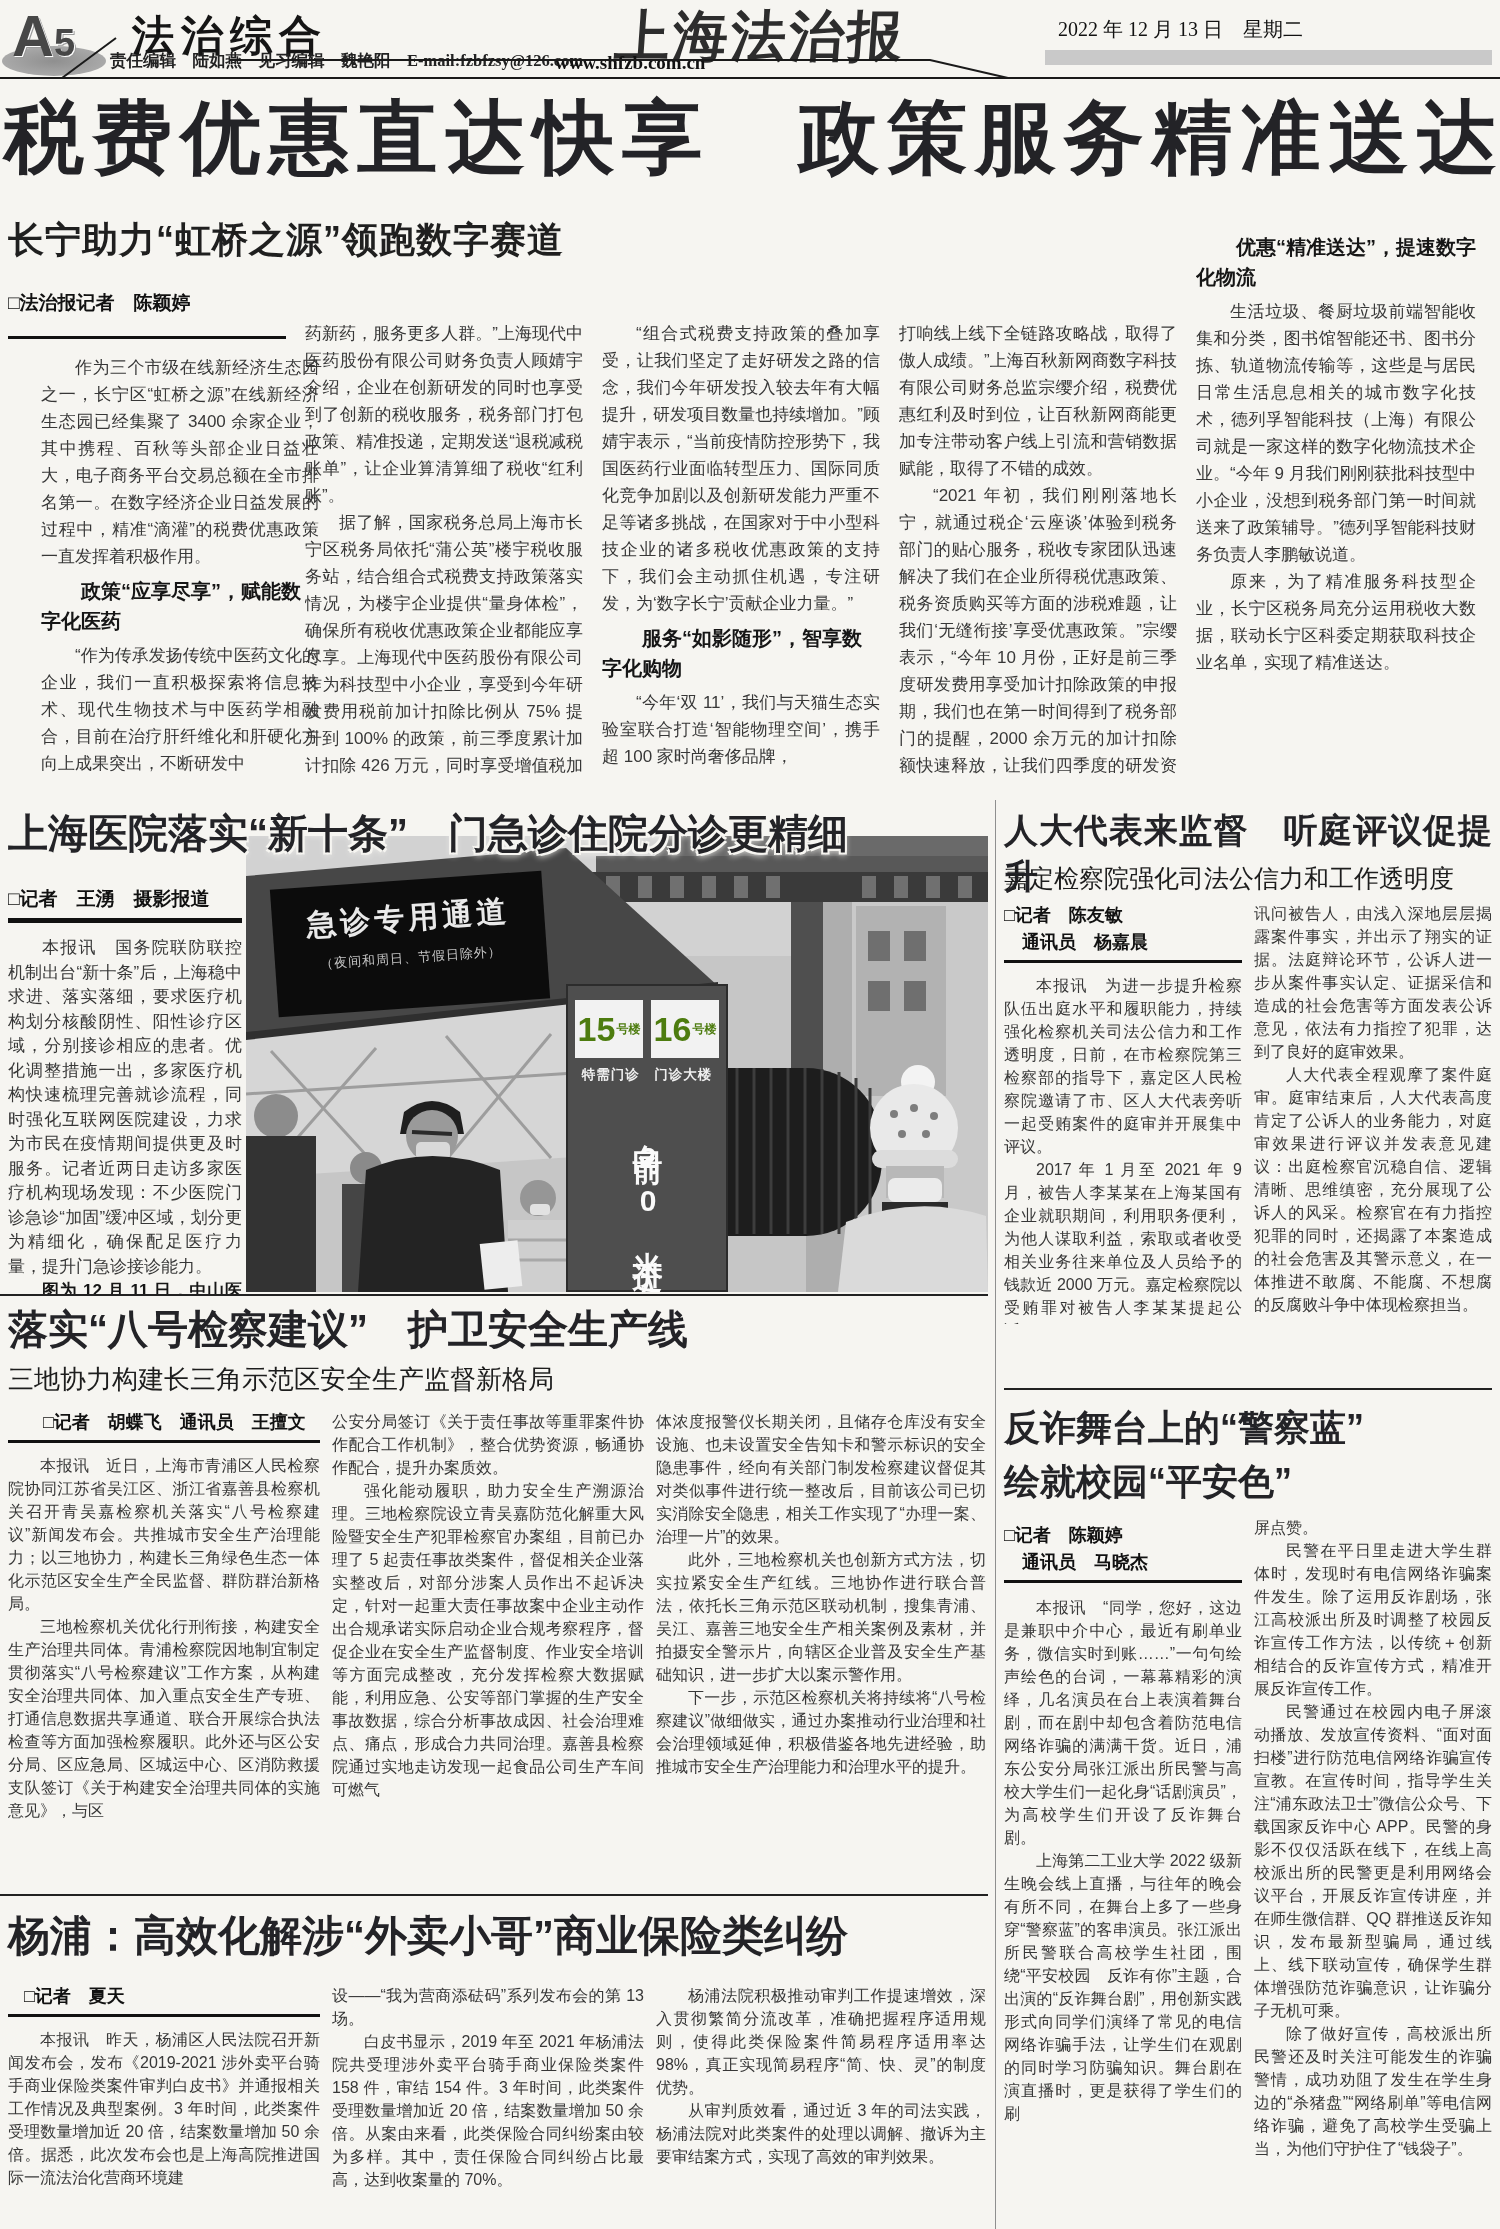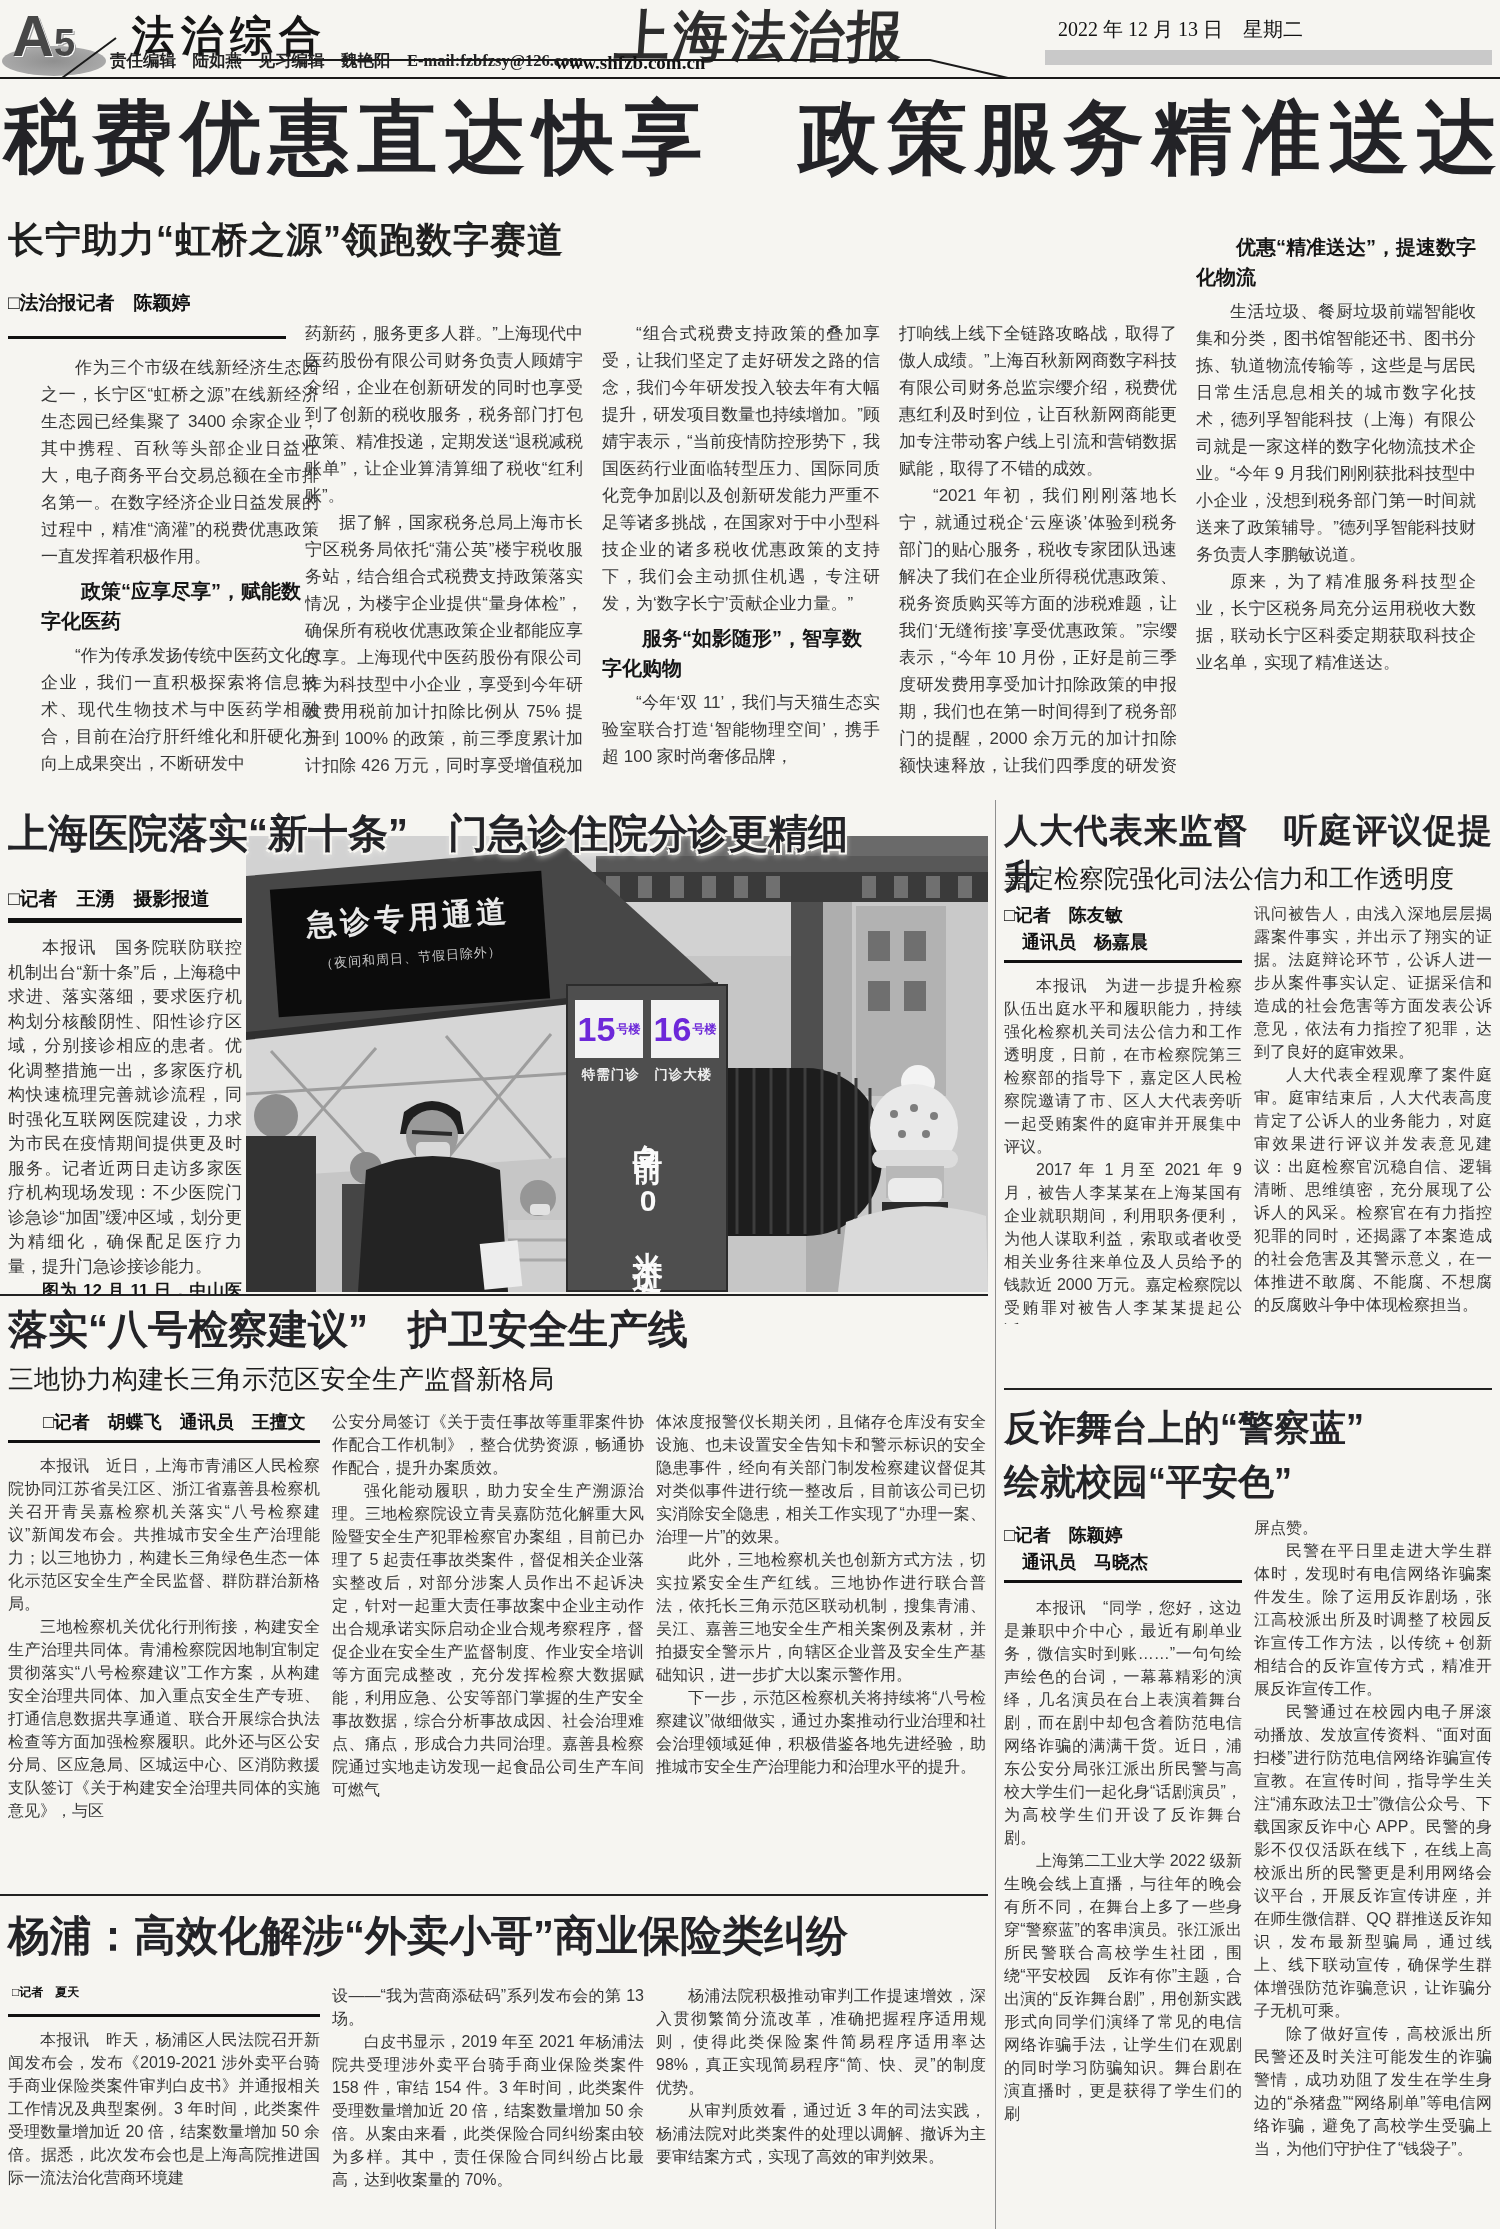--- a/index.html
+++ b/index.html
@@ -60,21 +60,21 @@
   
   .photo { left:246px; top:836px; width:742px; height:456px; background:#c4c4c4; overflow:hidden; }
   .photo svg { position:absolute; left:0; top:0; }
   .awning-sign { position:absolute; left:28px; top:44px; width:272px; height:128px; background:#0c0c0c;
     transform:rotate(-4deg); text-align:center; color:#ececec; z-index:2; }
   .awning-sign .main { margin-top:18px; font-size:30px; font-weight:bold; letter-spacing:4px; color:#e9e9e9; }
   .awning-sign .sub { margin-top:10px; font-size:13px; color:#c6c6c6; letter-spacing:1px; }
   .board { position:absolute; left:320px; top:148px; width:162px; height:308px; background:#4e4e4e;
     border:2px solid #2c2c2c; z-index:2; text-align:center; }
   .board .panels { display:flex; justify-content:center; gap:8px; margin-top:14px; }
-  .board .panel { width:68px; height:58px; background:#f2f2f2; color:#6d28d9; display:flex;
+  .board .panel { width:68px; height:58px; background:#f2f2f2; color:#4d7c0f; display:flex;
     align-items:center; justify-content:center; }
   .board .panel .num { font-size:34px; font-weight:900; }
   .board .panel .unit { font-size:12px; font-weight:bold; margin-left:1px; }
   .board .row { margin-top:8px; font-size:13.5px; font-weight:bold; color:#f0f0f0; letter-spacing:1px; }
   .board .vert { margin:10px auto 0 auto; writing-mode:vertical-rl; text-orientation:upright;
     font-size:30px; font-weight:900; color:#fafafa; letter-spacing:10px; height:190px; }
 </style>
 </head>
 <body>
 
@@ -295,21 +295,21 @@
 </div>
 <div class="col sm-body" style="left:1254px;top:1516px;width:238px;height:702px;">
   <p class="cont">屏点赞。</p>
   <p>民警在平日里走进大学生群体时，发现时有电信网络诈骗案件发生。除了运用反诈剧场，张江高校派出所及时调整了校园反诈宣传工作方法，以传统＋创新相结合的反诈宣传方式，精准开展反诈宣传工作。</p>
   <p>民警通过在校园内电子屏滚动播放、发放宣传资料、“面对面扫楼”进行防范电信网络诈骗宣传宣教。在宣传时间，指导学生关注“浦东政法卫士”微信公众号、下载国家反诈中心 APP。民警的身影不仅仅活跃在线下，在线上高校派出所的民警更是利用网络会议平台，开展反诈宣传讲座，并在师生微信群、QQ 群推送反诈知识，发布最新型骗局，通过线上、线下联动宣传，确保学生群体增强防范诈骗意识，让诈骗分子无机可乘。</p>
   <p>除了做好宣传，高校派出所民警还及时关注可能发生的诈骗警情，成功劝阻了发生在学生身边的“杀猪盘”“网络刷单”等电信网络诈骗，避免了高校学生受骗上当，为他们守护住了“钱袋子”。</p>
 </div>
 
 <div class="abs divider" style="left:0;top:1894px;width:988px;height:2px;"></div>
 <h2 class="abs sec-title" style="left:8px;top:1908px;width:976px;font-size:42px;">杨浦：高效化解涉“外卖小哥”商业保险类纠纷</h2>
-<div class="abs byline" style="left:12px;top:1984px;font-size:12px;">□记者　夏天</div>
+<div class="abs byline" style="left:24px;top:1984px;font-size:18px;">□记者　夏天</div>
 <div class="abs byrule" style="left:8px;top:2014px;width:312px;height:3px;"></div>
 <div class="col sm-body" style="left:8px;top:2028px;width:312px;height:192px;">
   <p><span class="dl">本报讯</span>　<span>昨天，杨浦区人民法院召开新闻发布会，发布《2019-2021 涉外卖平台骑手商业保险类案件审判白皮书》并通报相关工作情况及典型案例。3 年时间，此类案件受理数量增加近 20 倍，结案数量增加 50 余倍。据悉，此次发布会也是上海高院推进国际一流法治化营商环境建</span></p>
 </div>
 <div class="col sm-body" style="left:332px;top:1984px;width:312px;height:236px;">
   <p class="cont">设——“我为营商添砝码”系列发布会的第 13 场。</p>
   <p>白皮书显示，2019 年至 2021 年杨浦法院共受理涉外卖平台骑手商业保险类案件 158 件，审结 154 件。3 年时间，此类案件受理数量增加近 20 倍，结案数量增加 50 余倍。从案由来看，此类保险合同纠纷案由较为多样。其中，责任保险合同纠纷占比最高，达到收案量的 70%。</p>
 </div>
 <div class="col sm-body" style="left:656px;top:1984px;width:330px;height:236px;">
   <p>杨浦法院积极推动审判工作提速增效，深入贯彻繁简分流改革，准确把握程序适用规则，使得此类保险案件简易程序适用率达 98%，真正实现简易程序“简、快、灵”的制度优势。</p>

